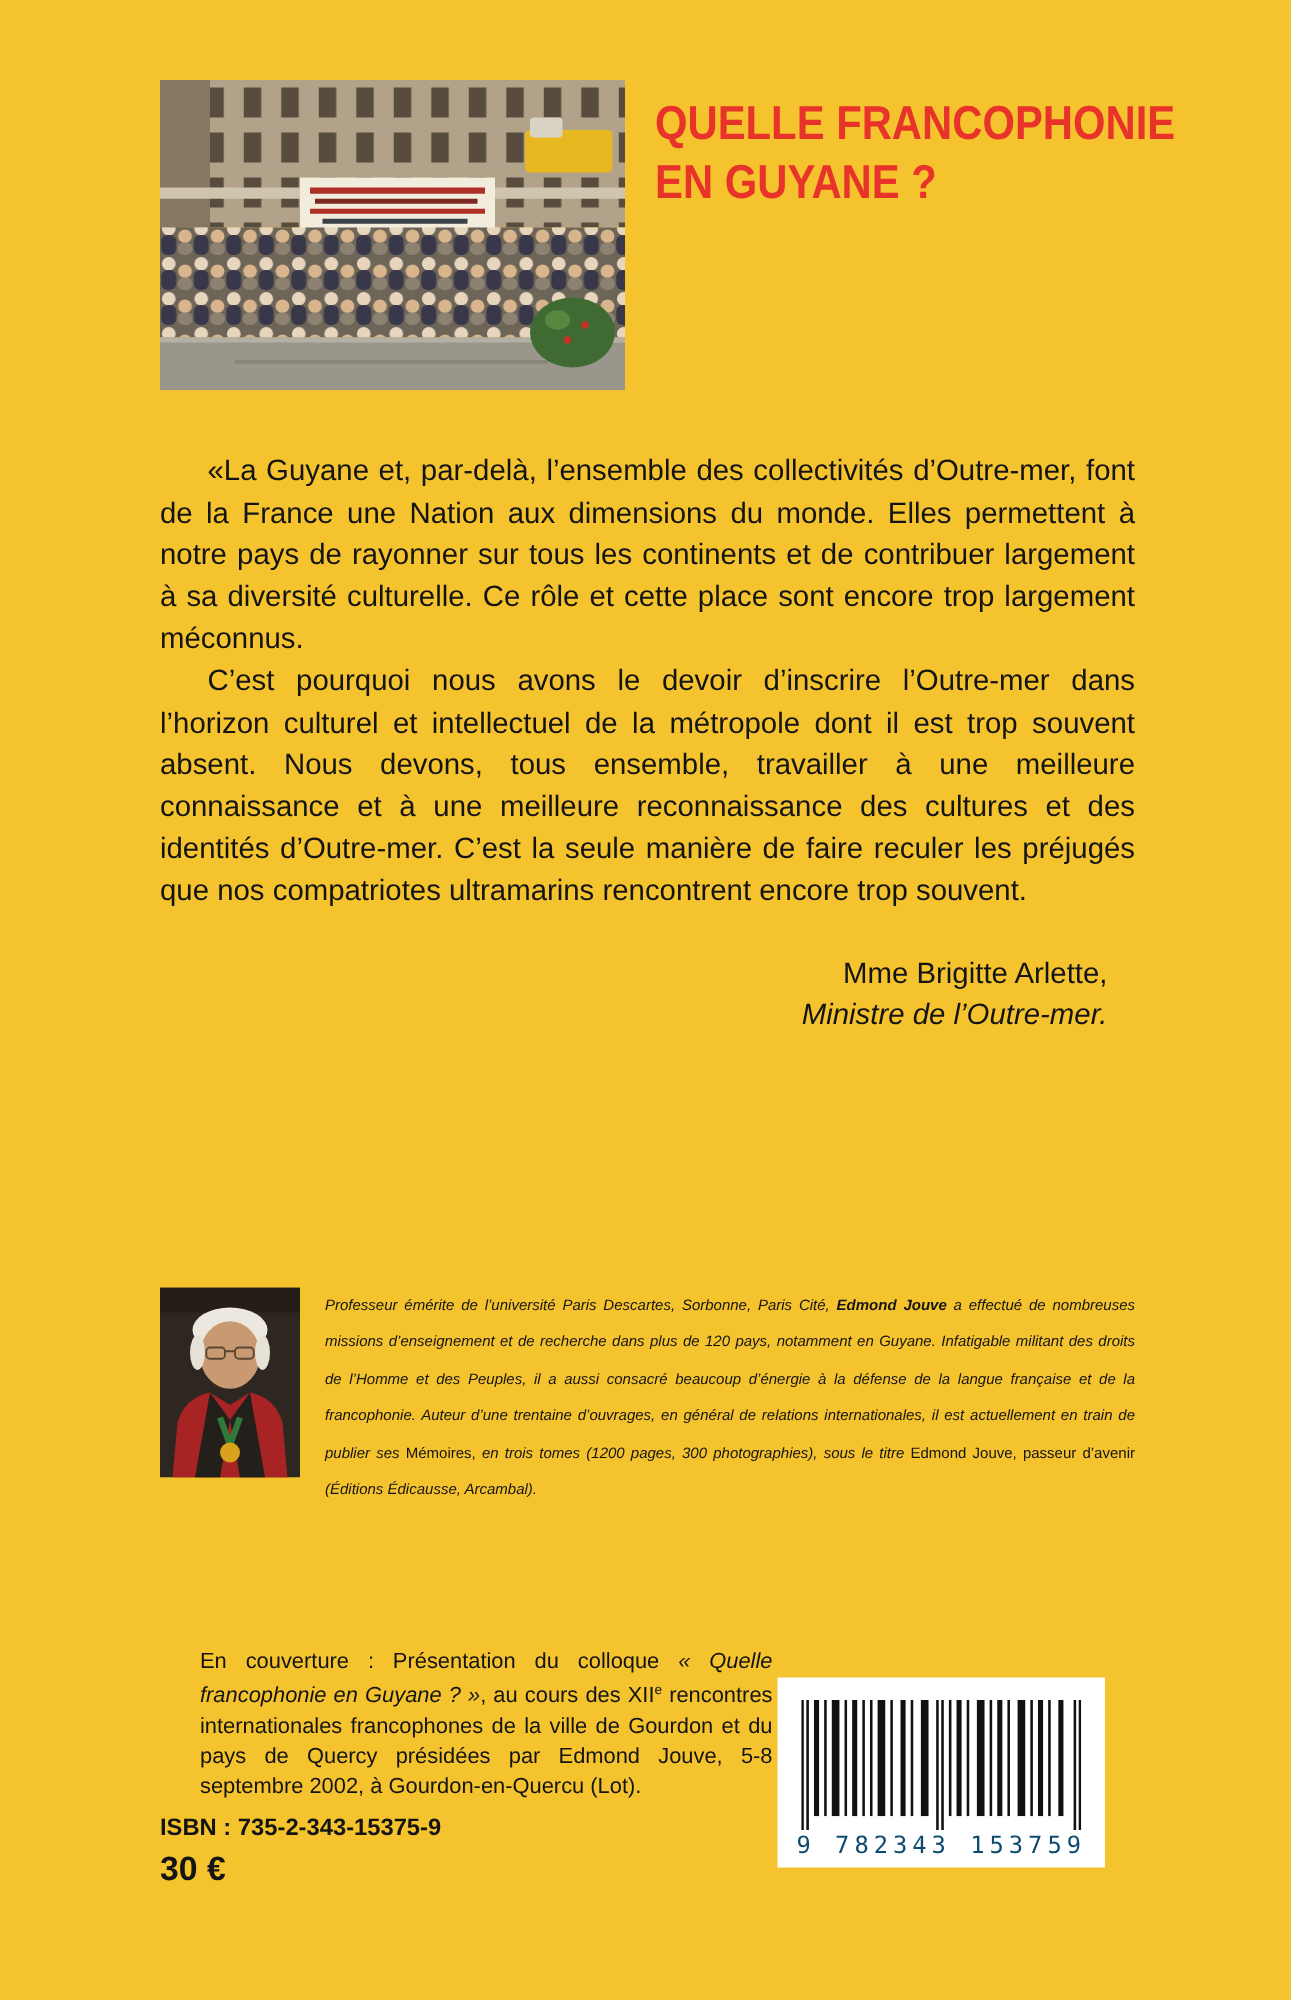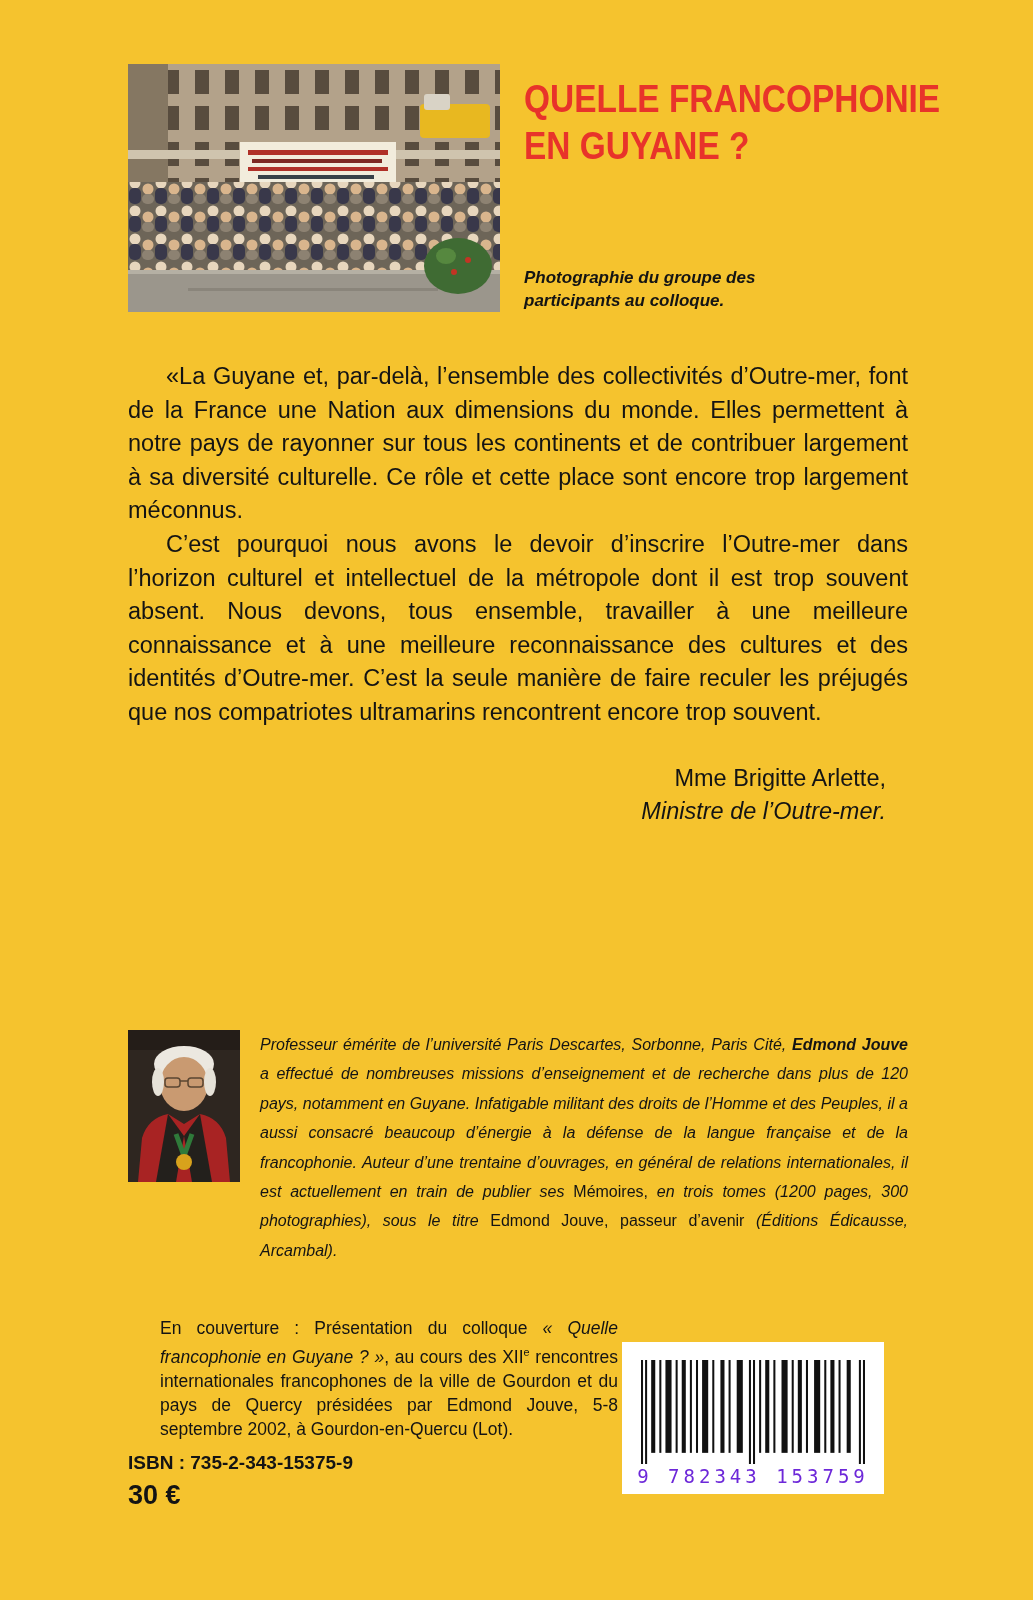--- a/index.html
+++ b/index.html
@@ -46,21 +46,21 @@
   .quote p{text-indent:38px;}
   .attribution{
     margin-top:32px;text-align:right;padding-right:22px;
     font-size:23.5px;line-height:33px;
   }
   .attribution .role{font-style:italic;}
 
   
   .bio{
     position:absolute;left:128px;top:1030px;width:780px;
-    font-size:16px;line-height:29.4px;text-align:justify;
+    font-size:12px;line-height:29.4px;text-align:justify;
     font-style:italic;font-weight:500;
   }
   .portrait-float{float:left;width:132px;height:206px;}
   .portrait-float svg{display:block;width:112px;height:152px;}
 
   .seg-i{font-style:italic;}
   .seg-bi{font-style:italic;font-weight:bold;}
   .seg-r{font-style:normal;}
   .seg-sup{vertical-align:super;font-size:.62em;}
 
@@ -75,21 +75,21 @@
   .barcode-box{
     position:absolute;left:622px;top:1342px;width:262px;height:152px;
     background:#ffffff;
     display:flex;flex-direction:column;align-items:center;justify-content:flex-end;
     padding:12px 16px 6px;
   }
   .barcode-box svg{display:block;width:224px;height:104px;}
   .barcode-number{
     font-family:"DejaVu Sans Mono",monospace;
     font-size:19px;line-height:24px;letter-spacing:4px;
-    color:#6d28d9;white-space:nowrap;
+    color:#0c4a6e;white-space:nowrap;
   }
 </style>
 </head>
 <body>
 
 <div class="page">
 
   <div class="photo-group">
     <svg viewBox="0 0 372 248" preserveAspectRatio="none">
       <defs>
@@ -124,21 +124,20 @@
       <circle cx="340" cy="196" r="3" fill="#c23424"></circle>
       <circle cx="326" cy="208" r="3" fill="#c23424"></circle>
     </svg>
   </div>
 
   <div class="title-block">
     <div>QUELLE FRANCOPHONIE</div>
     <div>EN GUYANE ?</div>
   </div>
 
-  <div class="photo-caption">Photographie du groupe des participants au colloque.</div>
 
   <div class="quote">
     <p>«La Guyane et, par-delà, l’ensemble des collectivités d’Outre-mer, font de la France une Nation aux dimensions du monde. Elles permettent à notre pays de rayonner sur tous les continents et de contribuer largement à sa diversité culturelle. Ce rôle et cette place sont encore trop largement méconnus.</p>
     <p>C’est pourquoi nous avons le devoir d’inscrire l’Outre-mer dans l’horizon culturel et intellectuel de la métropole dont il est trop souvent absent. Nous devons, tous ensemble, travailler à une meilleure connaissance et à une meilleure reconnaissance des cultures et des identités d’Outre-mer. C’est la seule manière de faire reculer les préjugés que nos compatriotes ultramarins rencontrent encore trop souvent.</p>
     <div class="attribution">
       <div>Mme Brigitte Arlette,</div>
       <div class="role">Ministre de l’Outre-mer.</div>
     </div>
   </div>
 

